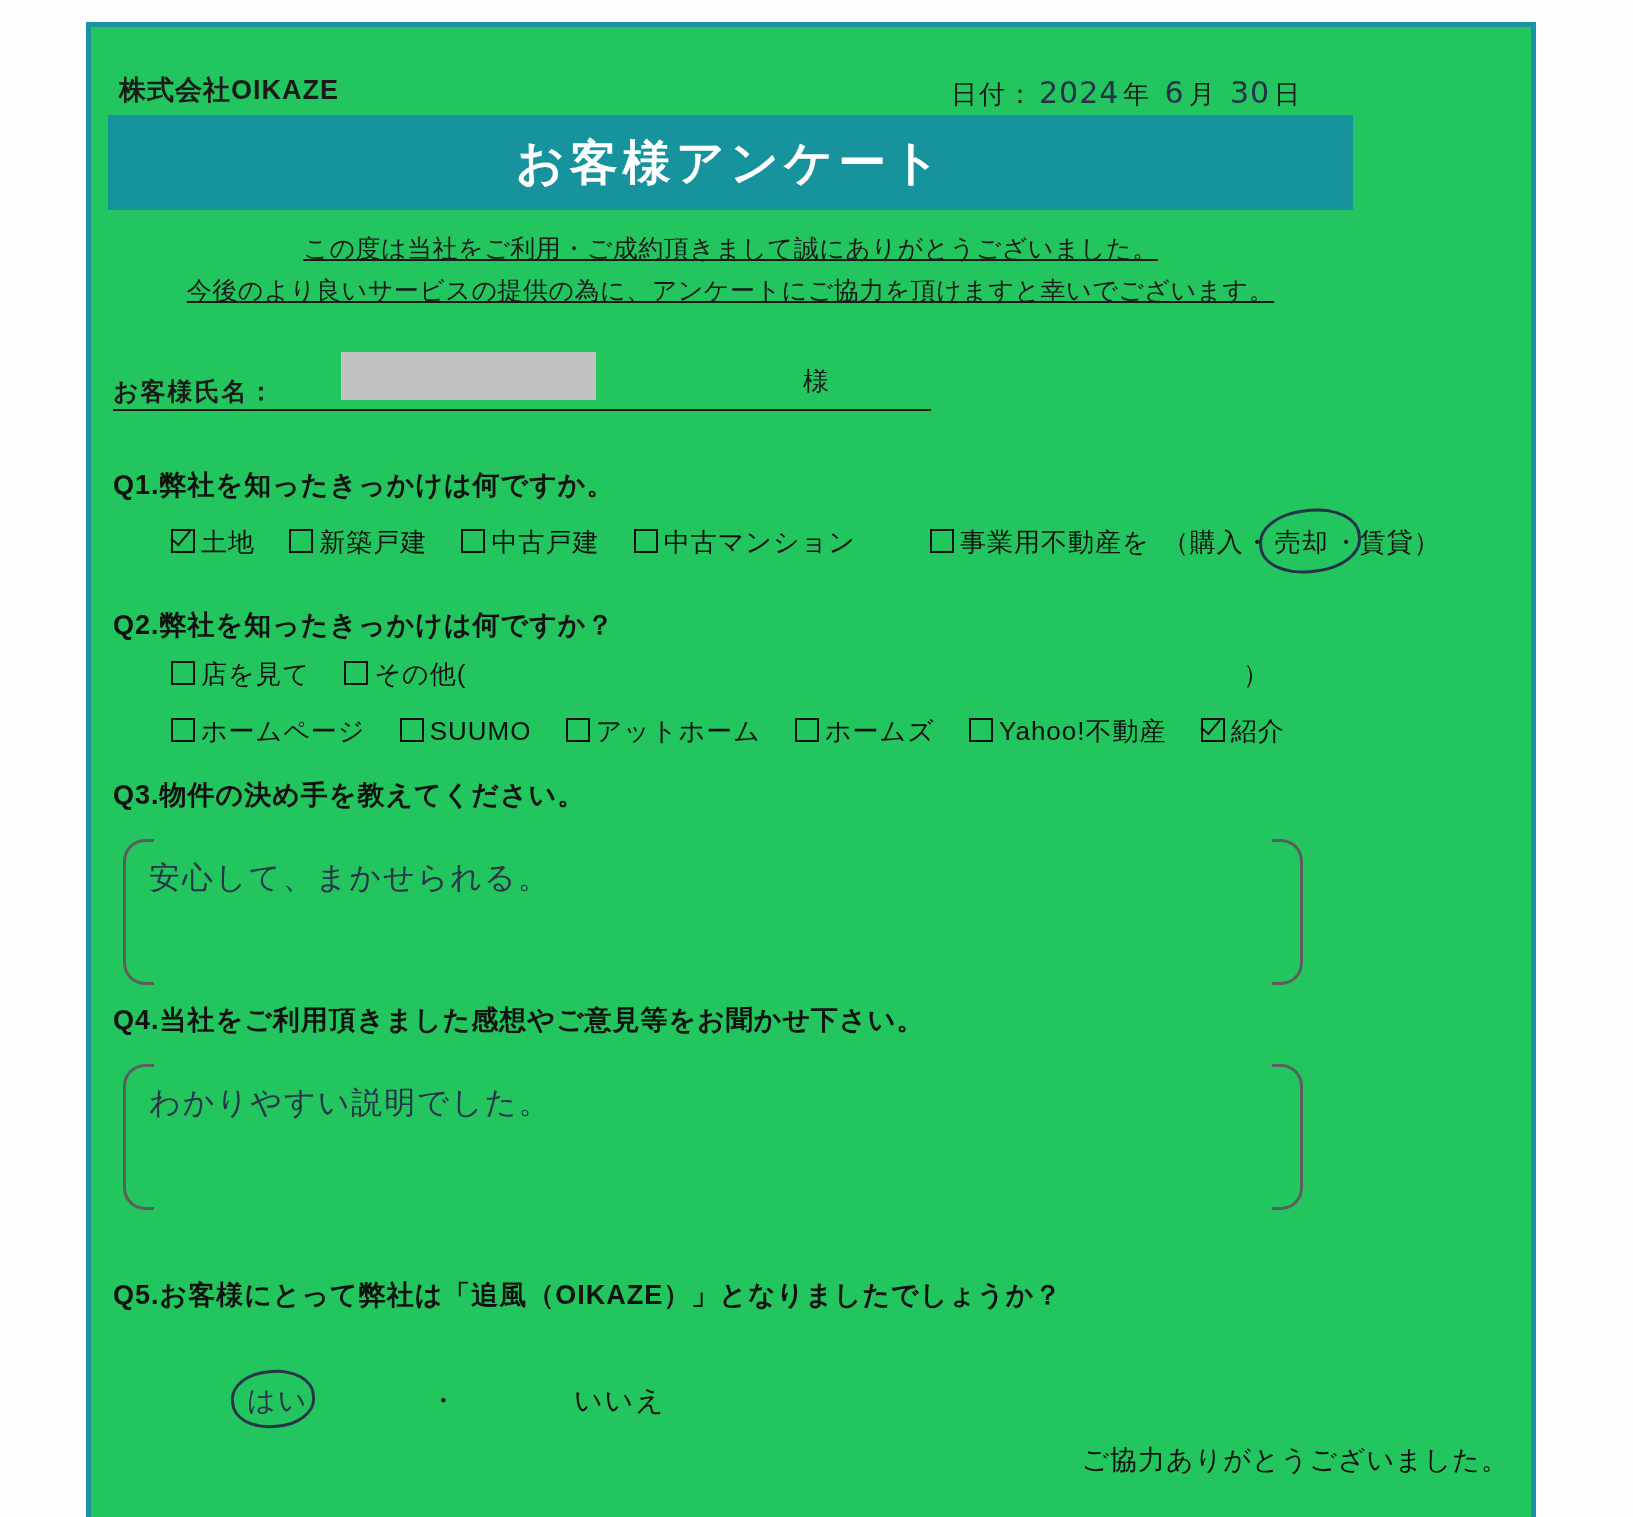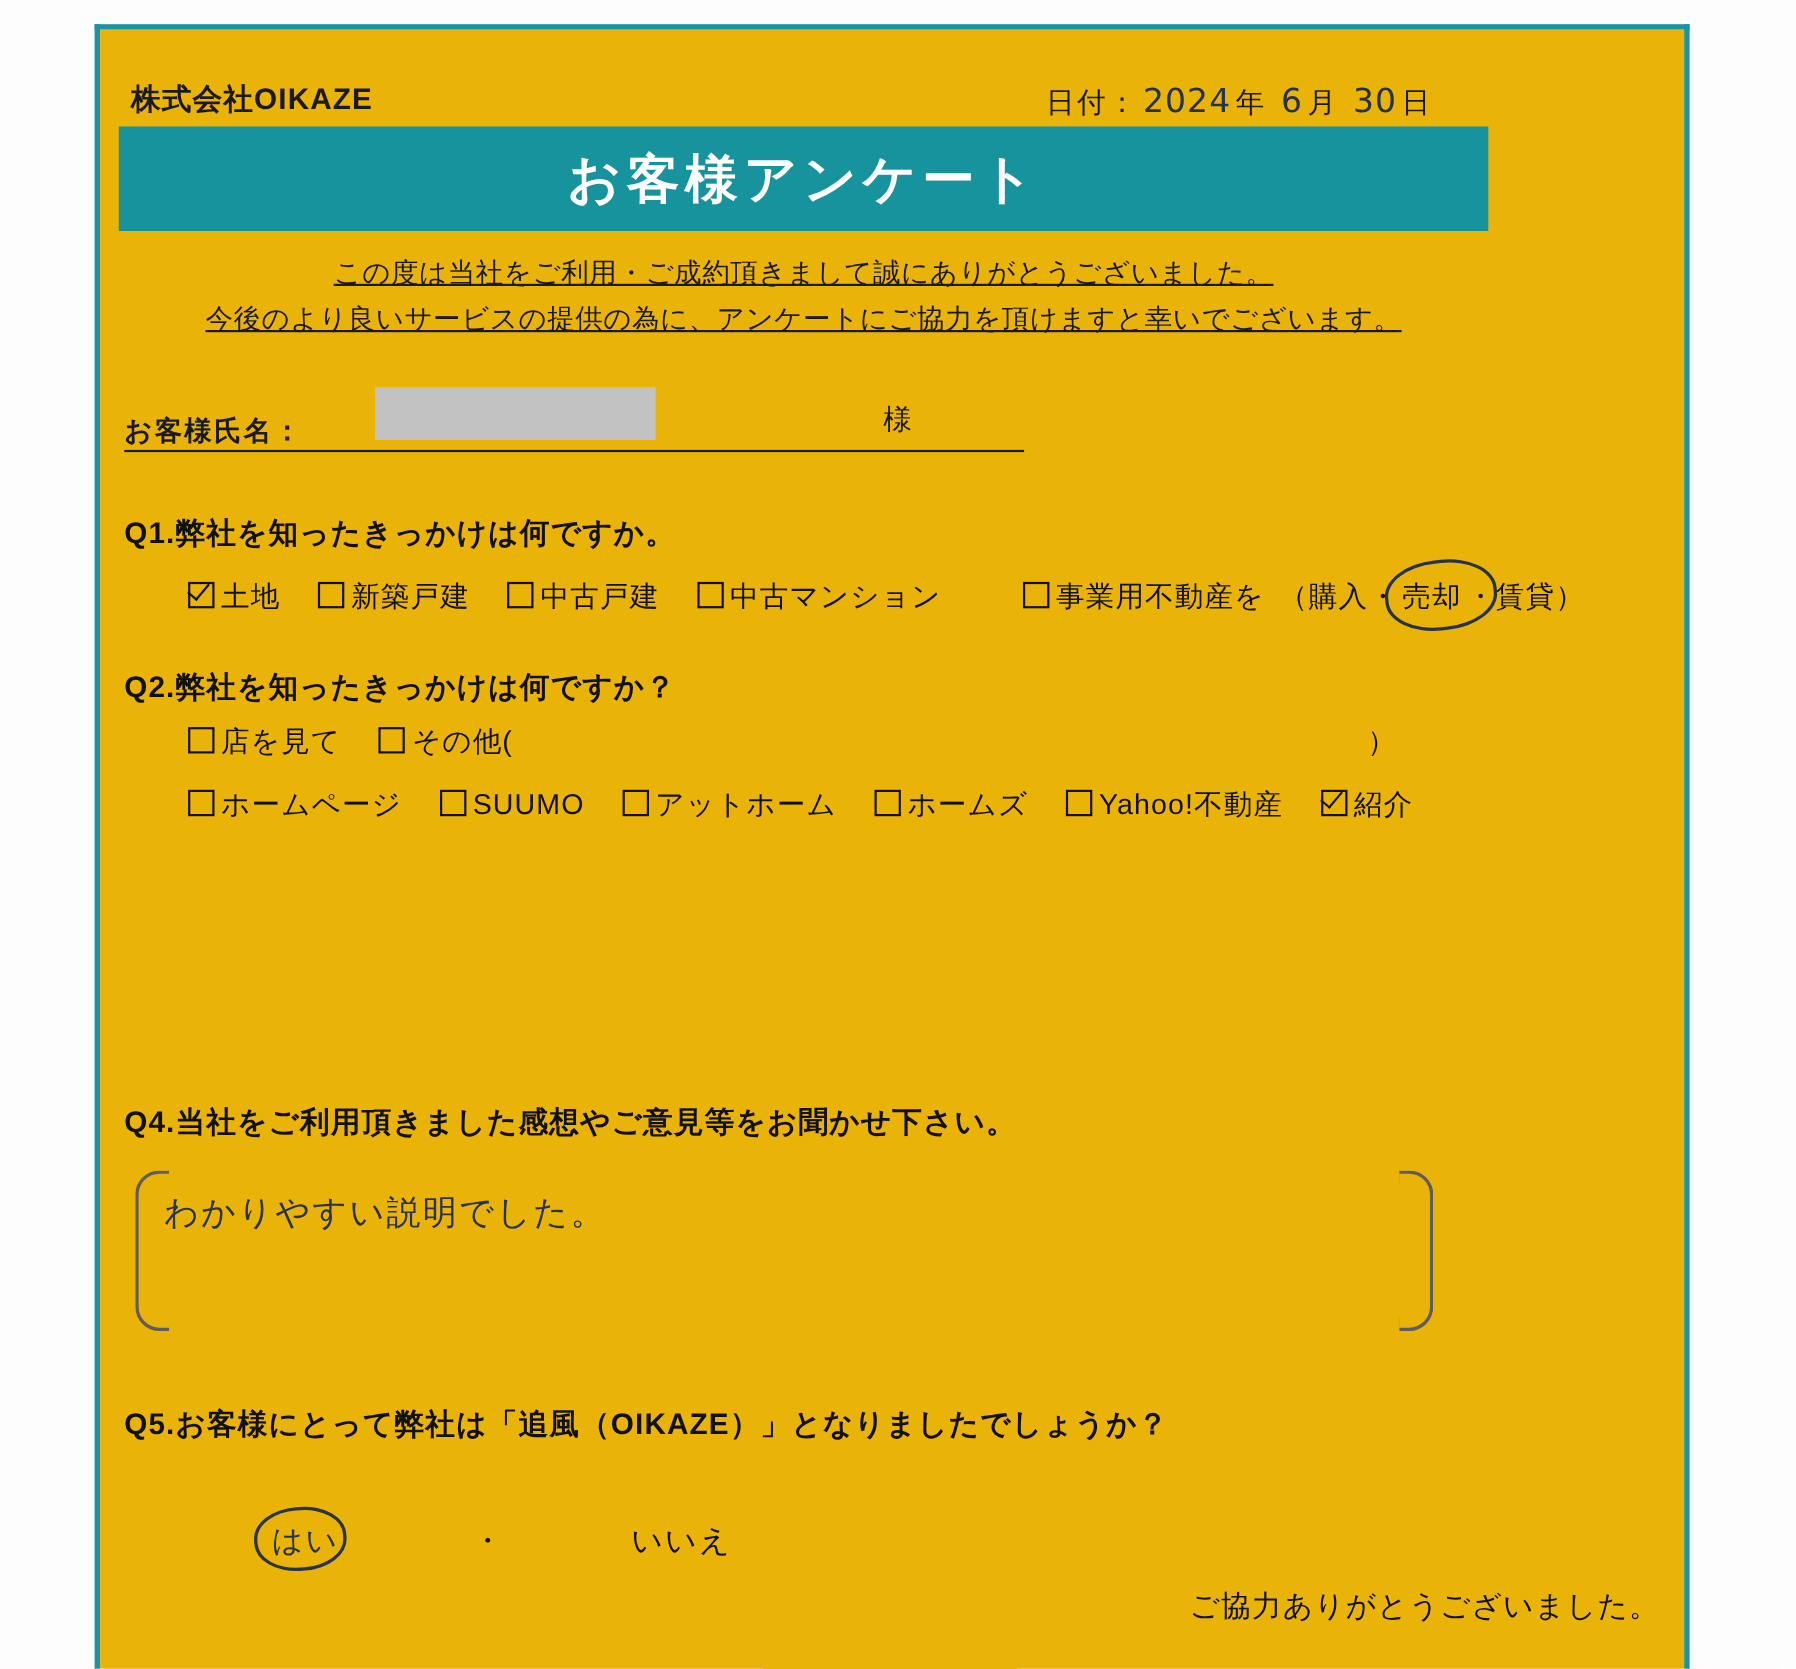--- a/index.html
+++ b/index.html
@@ -39,21 +39,21 @@
     position: absolute;
     left: 1531px; top: 22px;
     width: 5px; height: 1495px;
     background: #1b93a3;
   }
   .page-inner {
     position: absolute;
     left: 91px; top: 27px;
     width: 1440px;
     height: 1490px;
-    background: #eab308;
+    background: #22c55e;
   }
 
   
   .company {
     position: absolute;
     left: 28px; top: 45px;
     font-size: 27px;
     font-weight: 600;
     letter-spacing: 1px;
     color: #1a1a1a;
@@ -323,20 +323,28 @@
       <div class="opt-row" style="margin-top:22px; margin-left:58px;">
         <span class="opt"><span class="cb"></span><span>ホームページ</span></span>
         <span class="opt"><span class="cb"></span><span>SUUMO</span></span>
         <span class="opt"><span class="cb"></span><span>アットホーム</span></span>
         <span class="opt"><span class="cb"></span><span>ホームズ</span></span>
         <span class="opt"><span class="cb"></span><span>Yahoo!不動産</span></span>
         <span class="opt"><span class="cb checked"></span><span>紹介</span></span>
       </div>
     </div>
 
+    <div class="q" style="top:750px;">
+      <div class="q-title">Q3.物件の決め手を教えてください。</div>
+      <div class="answer-box" style="margin-top:26px;">
+        <span class="bracket-l"></span>
+        <span class="bracket-r"></span>
+        <span class="hand-answer">安心して、まかせられる。</span>
+      </div>
+    </div>
 
     <div class="q" style="top:975px;">
       <div class="q-title">Q4.当社をご利用頂きました感想やご意見等をお聞かせ下さい。</div>
       <div class="answer-box" style="margin-top:26px;">
         <span class="bracket-l"></span>
         <span class="bracket-r"></span>
         <span class="hand-answer">わかりやすい説明でした。</span>
       </div>
     </div>
 

